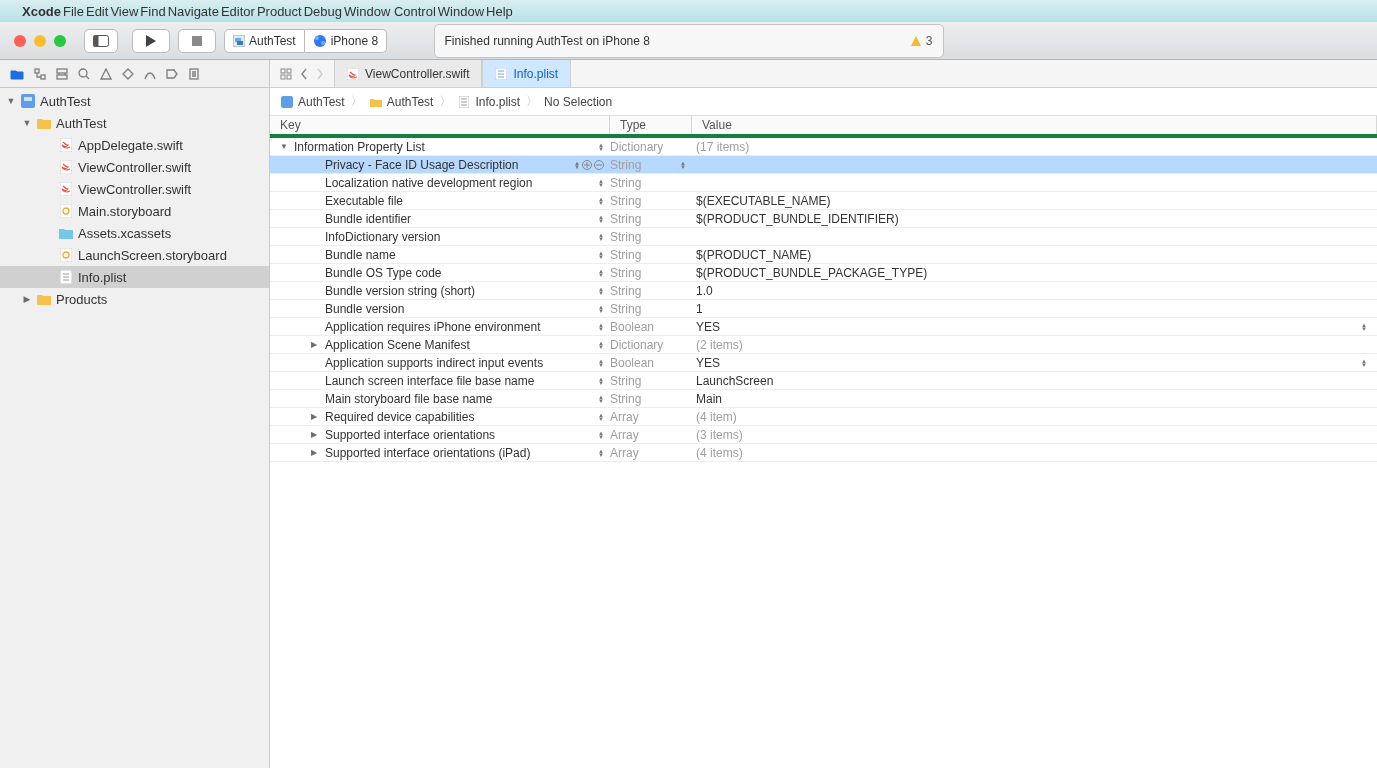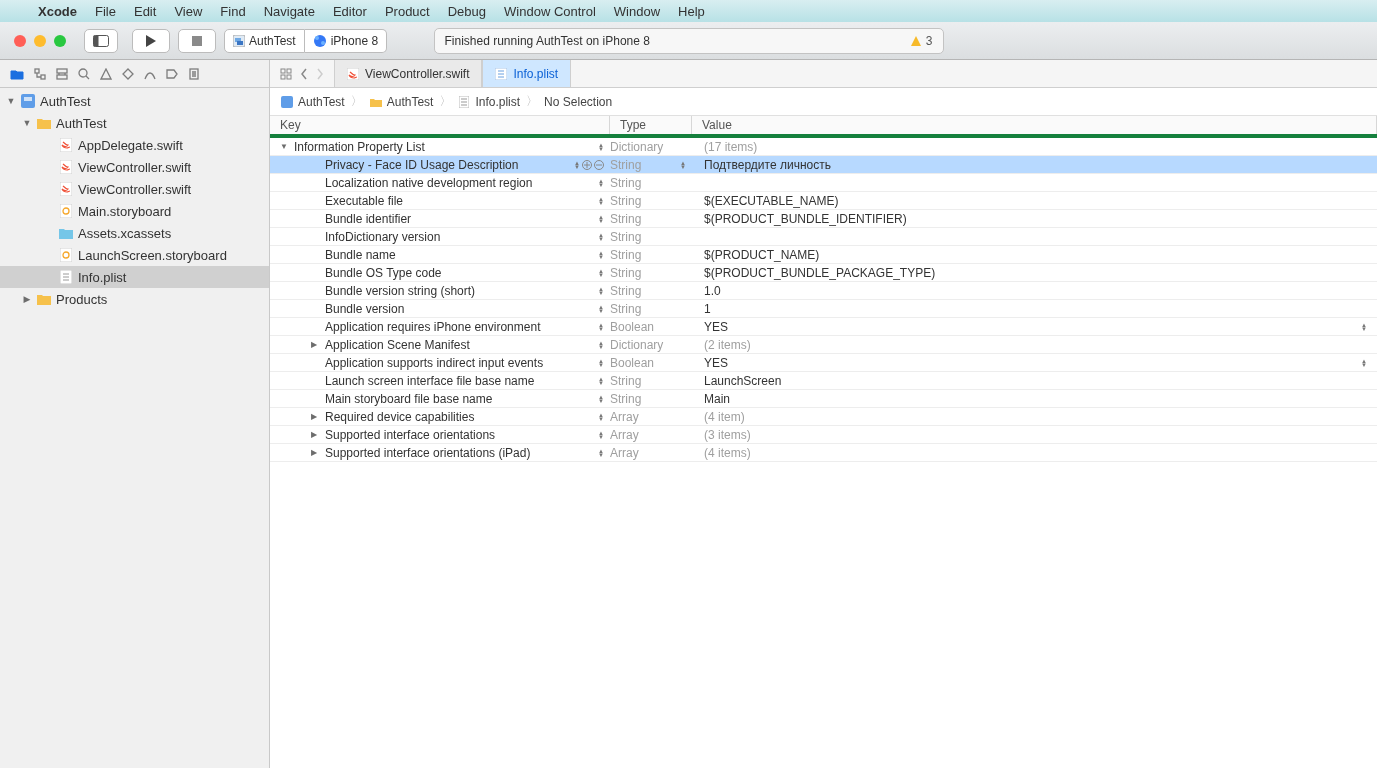--- a/index.html
+++ b/index.html
@@ -1,40 +1,40 @@
 <!DOCTYPE html>
 <html><head>
 <meta charset="utf-8">
 <style>
   * { box-sizing: border-box; margin: 0; padding: 0; font-family: -apple-system, "Helvetica Neue", Arial, sans-serif; }
   body { width: 1377px; height: 768px; background: #fff; font-size: 13px; color: #333; overflow: hidden; }
 
   
-  .menubar { height: 22px; background: linear-gradient(#d8eef1, #b7e1e6); display: flex; align-items: center; padding: 0 12px; gap: 18px; }
+  .menubar { height: 22px; background: linear-gradient(#d8eef1, #b7e1e6); display: flex; align-items: center; padding: 0 12px; gap: 2px; }
   .menubar .apple { font-size: 14px; margin-right: 8px; }
   .menubar .app { font-weight: 700; }
   .menubar span { font-size: 13px; }
 
   
   .toolbar { height: 38px; background: linear-gradient(#eceef0, #dbdee0); border-bottom: 1px solid #b5b5b5; display: flex; align-items: center; padding-left: 14px; position: relative; }
   .traffic { display: flex; gap: 8px; margin-right: 18px; }
   .traffic div { width: 12px; height: 12px; border-radius: 50%; }
   .t-red { background: #ff5f57; }
   .t-yel { background: #febc2e; }
   .t-grn { background: #28c840; }
 
   .tb-btn { height: 24px; border: 1px solid #bcbcbc; border-radius: 5px; background: #fff; display: inline-flex; align-items: center; justify-content: center; padding: 0 8px; margin-right: 8px; min-width: 38px; }
   .tb-btn.sm { min-width: 34px; padding: 0 6px; }
   .scheme { display: flex; align-items: center; }
   .scheme .seg { height: 24px; border: 1px solid #bcbcbc; background: #fff; display: flex; align-items: center; padding: 0 8px; font-size: 12px; }
   .scheme .seg:first-child { border-radius: 5px 0 0 5px; }
   .scheme .seg:last-child { border-radius: 0 5px 5px 0; border-left: 0; }
   .scheme svg { margin-right: 4px; }
 
-  .status-bar { position: absolute; left: 50%; transform: translateX(-50%); height: 26px; width: 510px; border: 1px solid #c3c3c3; border-radius: 5px; background: #f7f7f7; display: flex; align-items: center; padding: 0 10px; font-size: 12px; justify-content: space-between; }
+  .status-bar { position: absolute; left: 50%; transform: translateX(-50%); height: 34px; width: 510px; border: 1px solid #c3c3c3; border-radius: 5px; background: #f7f7f7; display: flex; align-items: center; padding: 0 10px; font-size: 12px; justify-content: space-between; }
   .status-bar .warn { display: flex; align-items: center; gap: 4px; color: #555; }
 
   
   .workspace { display: flex; height: calc(768px - 22px - 38px); }
   .sidebar { width: 270px; background: #f0f0f0; border-right: 1px solid #c9c9c9; display: flex; flex-direction: column; }
   .navstrip { height: 28px; border-bottom: 1px solid #c9c9c9; display: flex; align-items: center; gap: 10px; padding: 0 10px; }
   .navstrip svg { stroke: #7d7d7d; }
   .navstrip .first { fill: #1b6fe0; stroke: #1b6fe0; }
 
   .tree { flex: 1; overflow: auto; padding-top: 2px; }
@@ -63,21 +63,21 @@
   .phdr { display: flex; height: 22px; background: #fafafa; border-bottom: 4px solid #15803d; font-size: 12px; color: #555; }
   .phdr div { display: flex; align-items: center; padding-left: 10px; border-right: 1px solid #d7d7d7; }
   .col-k { width: 340px; }
   .col-t { width: 82px; }
   .col-v { flex: 1; }
   .prow { display: flex; height: 18px; font-size: 12px; border-bottom: 1px solid #ededed; align-items: center; }
   .prow.sel { background: #b7d9ff; }
   .prow .key { width: 340px; padding-left: 10px; display: flex; align-items: center; gap: 4px; position: relative; }
   .prow .key .disc { width: 10px; font-size: 8px; color: #6d6d6d; }
   .prow .type { width: 82px; color: #9f9f9f; display:flex; align-items:center; justify-content:space-between; padding-right:6px; }
-  .prow .val { flex: 1; padding-left: 4px; color: #333; display:flex; align-items:center; justify-content:space-between; padding-right:10px;margin-left:8px; }
+  .prow .val { flex: 1; padding-left: 4px; color: #333; display:flex; align-items:center; justify-content:space-between; padding-right:10px; }
   .prow .val.gray { color: #9f9f9f; }
   .keytrail { position: absolute; right: 6px; display: flex; gap: 2px; align-items: center; }
   .keytrail svg, .trailicon svg { stroke: #888; }
   .lev1 .key { padding-left: 41px; }
   .lev0 .key { padding-left: 10px; }
 
   .stepper { display:inline-flex; flex-direction:column; line-height:4px; font-size:6px; color:#777; }
 
   
   svg { display: block; }
@@ -387,23 +387,20 @@
                 <svg width="10" height="10">
                   <circle cx="5" cy="5" r="4.5" fill="none" stroke="#888"></circle>
                   <path d="M2 5h6" stroke="#888"></path>
                 </svg>
               </span>
             </div>
             <div class="type">
               <span>String</span>
               <span class="stepper">▲<br>▼</span>
             </div>
-            <div class="val">
-              <span>Подтвердите личность</span>
-            </div>
           </div>
           <div class="prow lev1">
             <div class="key">
               <span class="disc"></span>
               <span>Localization native development region</span>
               <span class="keytrail">
                 <span class="stepper">▲<br>▼</span>
               </span>
             </div>
             <div class="type">

